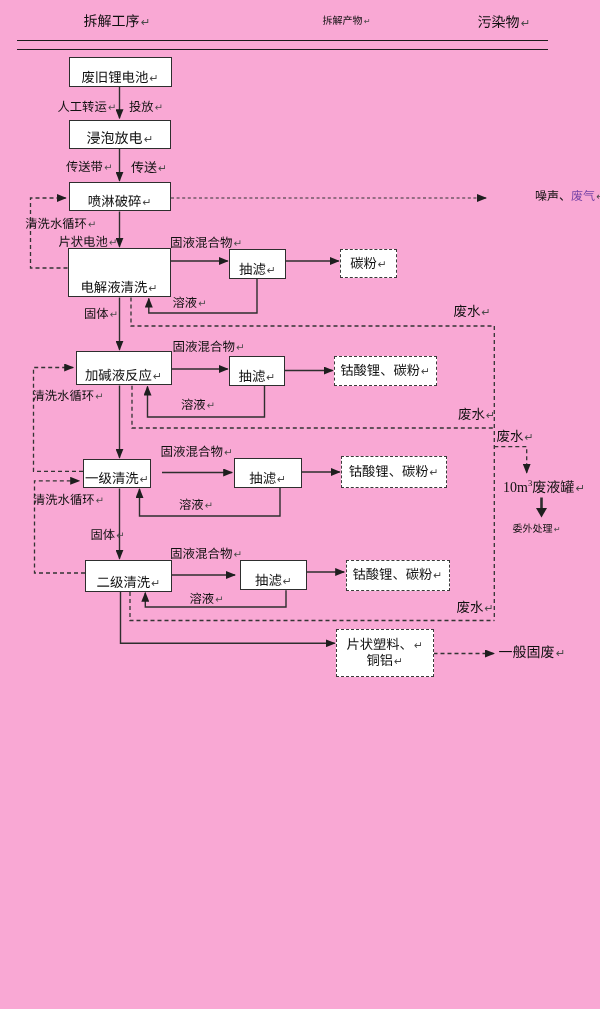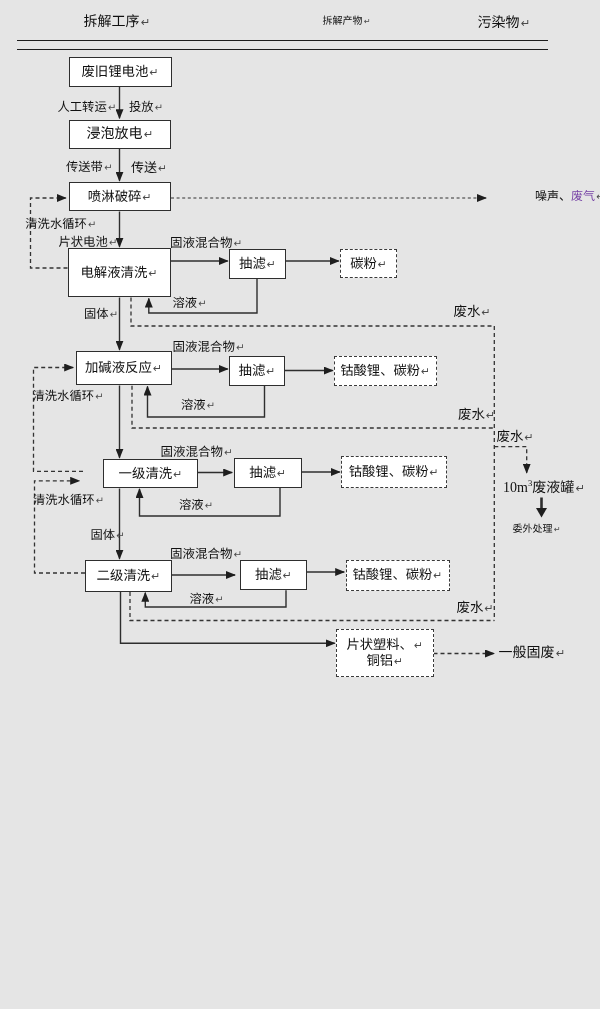--- a/index.html
+++ b/index.html
@@ -1,21 +1,21 @@
 <!DOCTYPE html>
 <html lang="zh-CN"><head>
 <meta charset="utf-8">
 <style>
   html,body{margin:0;padding:0;background:#ffffff;}
-  #page{position:relative;width:600px;height:1009px;background:#e5e5e5;overflow:hidden;
+  #page{position:relative;width:600px;height:1009px;background:#f9a8d4;overflow:hidden;
         font-family:"Liberation Serif","DejaVu Serif",serif;color:#111111;}
   #lines{position:absolute;left:0;top:0;z-index:1;}
   .box{position:absolute;z-index:2;background:#ffffff;display:flex;align-items:center;
        justify-content:center;text-align:center;box-sizing:border-box;line-height:1.15;}
-  .box.solid{border:1.4px solid #2e2e2e;}
+  .box.solid{border:1.4px solid #2e2e2e;align-items:flex-end;}
   .box.dashed{border:1.4px dashed #3a3a3a;}
   .lbl{position:absolute;z-index:3;white-space:nowrap;line-height:1;}
   .ret{font-family:"DejaVu Sans",sans-serif;color:#4a4a4a;font-size:0.82em;margin-left:1px;}
   .hline{position:absolute;left:17px;width:531px;height:1.3px;background:#1c1c1c;z-index:1;}
   #caption{position:absolute;left:0;top:716px;width:100%;text-align:center;
            font-weight:bold;font-size:16.5px;letter-spacing:0.7px;z-index:3;}
   #pagenum{position:absolute;left:0;top:993px;width:100%;text-align:center;font-size:12.5px;z-index:3;font-family:"Liberation Sans","DejaVu Sans",sans-serif;}
   sup{font-size:0.62em;vertical-align:super;line-height:0;}
 </style>
 </head>
@@ -102,21 +102,21 @@
       <div class="box solid" style="left: 67.5px; top: 248px; width: 103px; height: 49px; font-size: 13.4px; padding-bottom: 0;">
         <div>
           <div><span>电解液清洗</span><span class="ret">↵</span></div>
         </div>
       </div>
       <div class="box solid" style="left: 75.5px; top: 351px; width: 96px; height: 34px; font-size: 13.4px;">
         <div>
           <div><span>加碱液反应</span><span class="ret">↵</span></div>
         </div>
       </div>
-      <div class="box solid" style="left: 83px; top: 459px; width: 95px; height: 29px; font-size: 13.4px; margin-left: 20px;">
+      <div class="box solid" style="left: 83px; top: 459px; width: 68px; height: 29px; font-size: 13.4px;">
         <div>
           <div><span>一级清洗</span><span class="ret">↵</span></div>
         </div>
       </div>
       <div class="box solid" style="left: 85px; top: 560px; width: 87px; height: 31.5px; font-size: 13.4px;">
         <div>
           <div><span>二级清洗</span><span class="ret">↵</span></div>
         </div>
       </div>
       <div class="box solid" style="left: 229px; top: 249px; width: 57px; height: 30px; font-size: 13.4px;">

